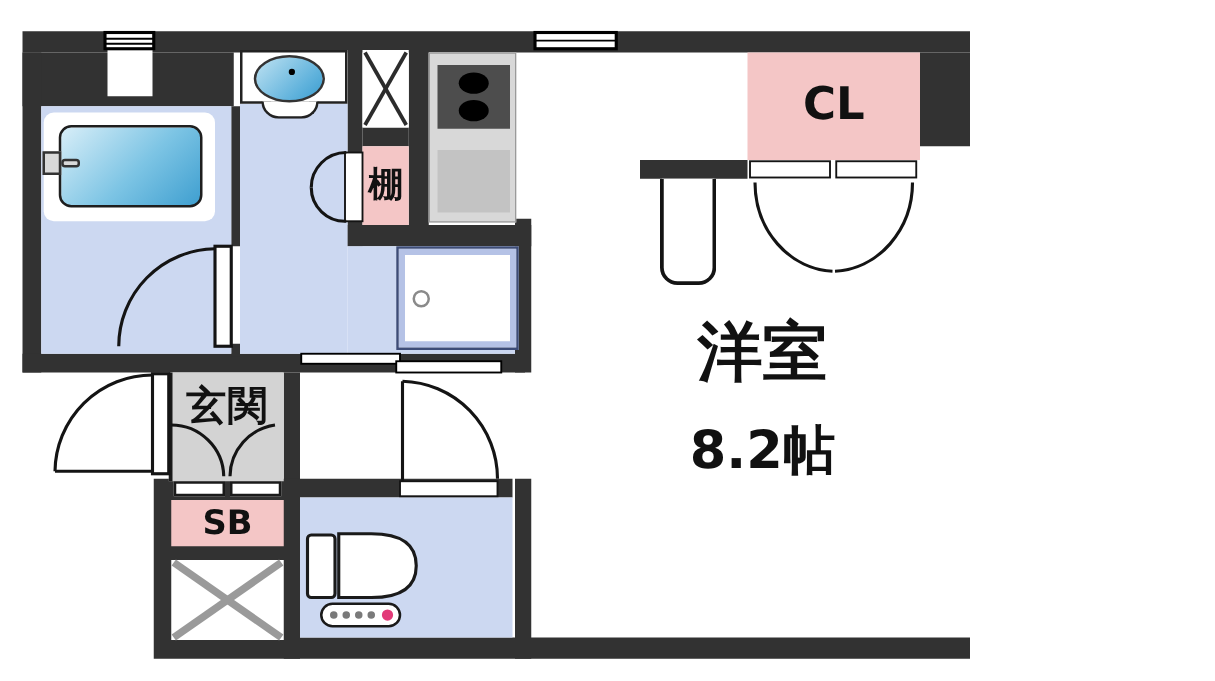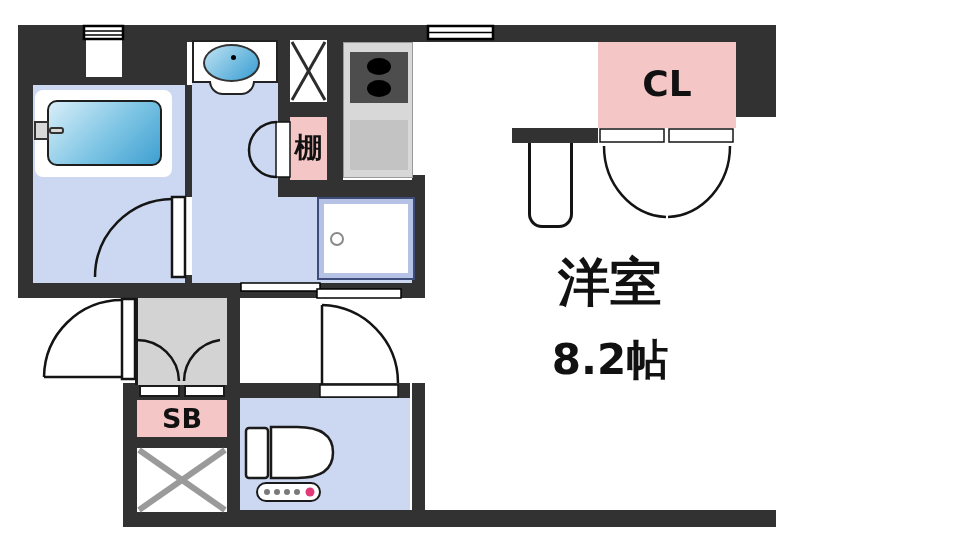--- a/index.html
+++ b/index.html
@@ -164,17 +164,18 @@
       <circle cx="267" cy="492" r="3" fill="#7a7a7a"></circle>
       <circle cx="277" cy="492" r="3" fill="#7a7a7a"></circle>
       <circle cx="287" cy="492" r="3" fill="#7a7a7a"></circle>
       <circle cx="297" cy="492" r="3" fill="#7a7a7a"></circle>
       <circle cx="310" cy="492" r="4.5" fill="#e23a78"></circle>
     </g>
   </svg>
 
   <div class="label" style="left:598px;top:62px;width:138px;height:44px;font-size:36px">CL</div>
   <div class="label" style="left:290px;top:132px;width:37px;height:32px;font-size:28px">棚</div>
+  <div class="label" style="left:130px;top:306px;width:104px;height:36px;font-size:32px;letter-spacing:1px">玄関</div>
   <div class="label" style="left:137px;top:400px;width:90px;height:37px;font-size:27px">SB</div>
   <div class="label" style="left:480px;top:254px;width:260px;height:56px;font-size:52px">洋室</div>
   <div class="label" style="left:480px;top:332px;width:260px;height:56px;font-size:42px">8.2帖</div>
 
 </div>
 
 </body></html>

